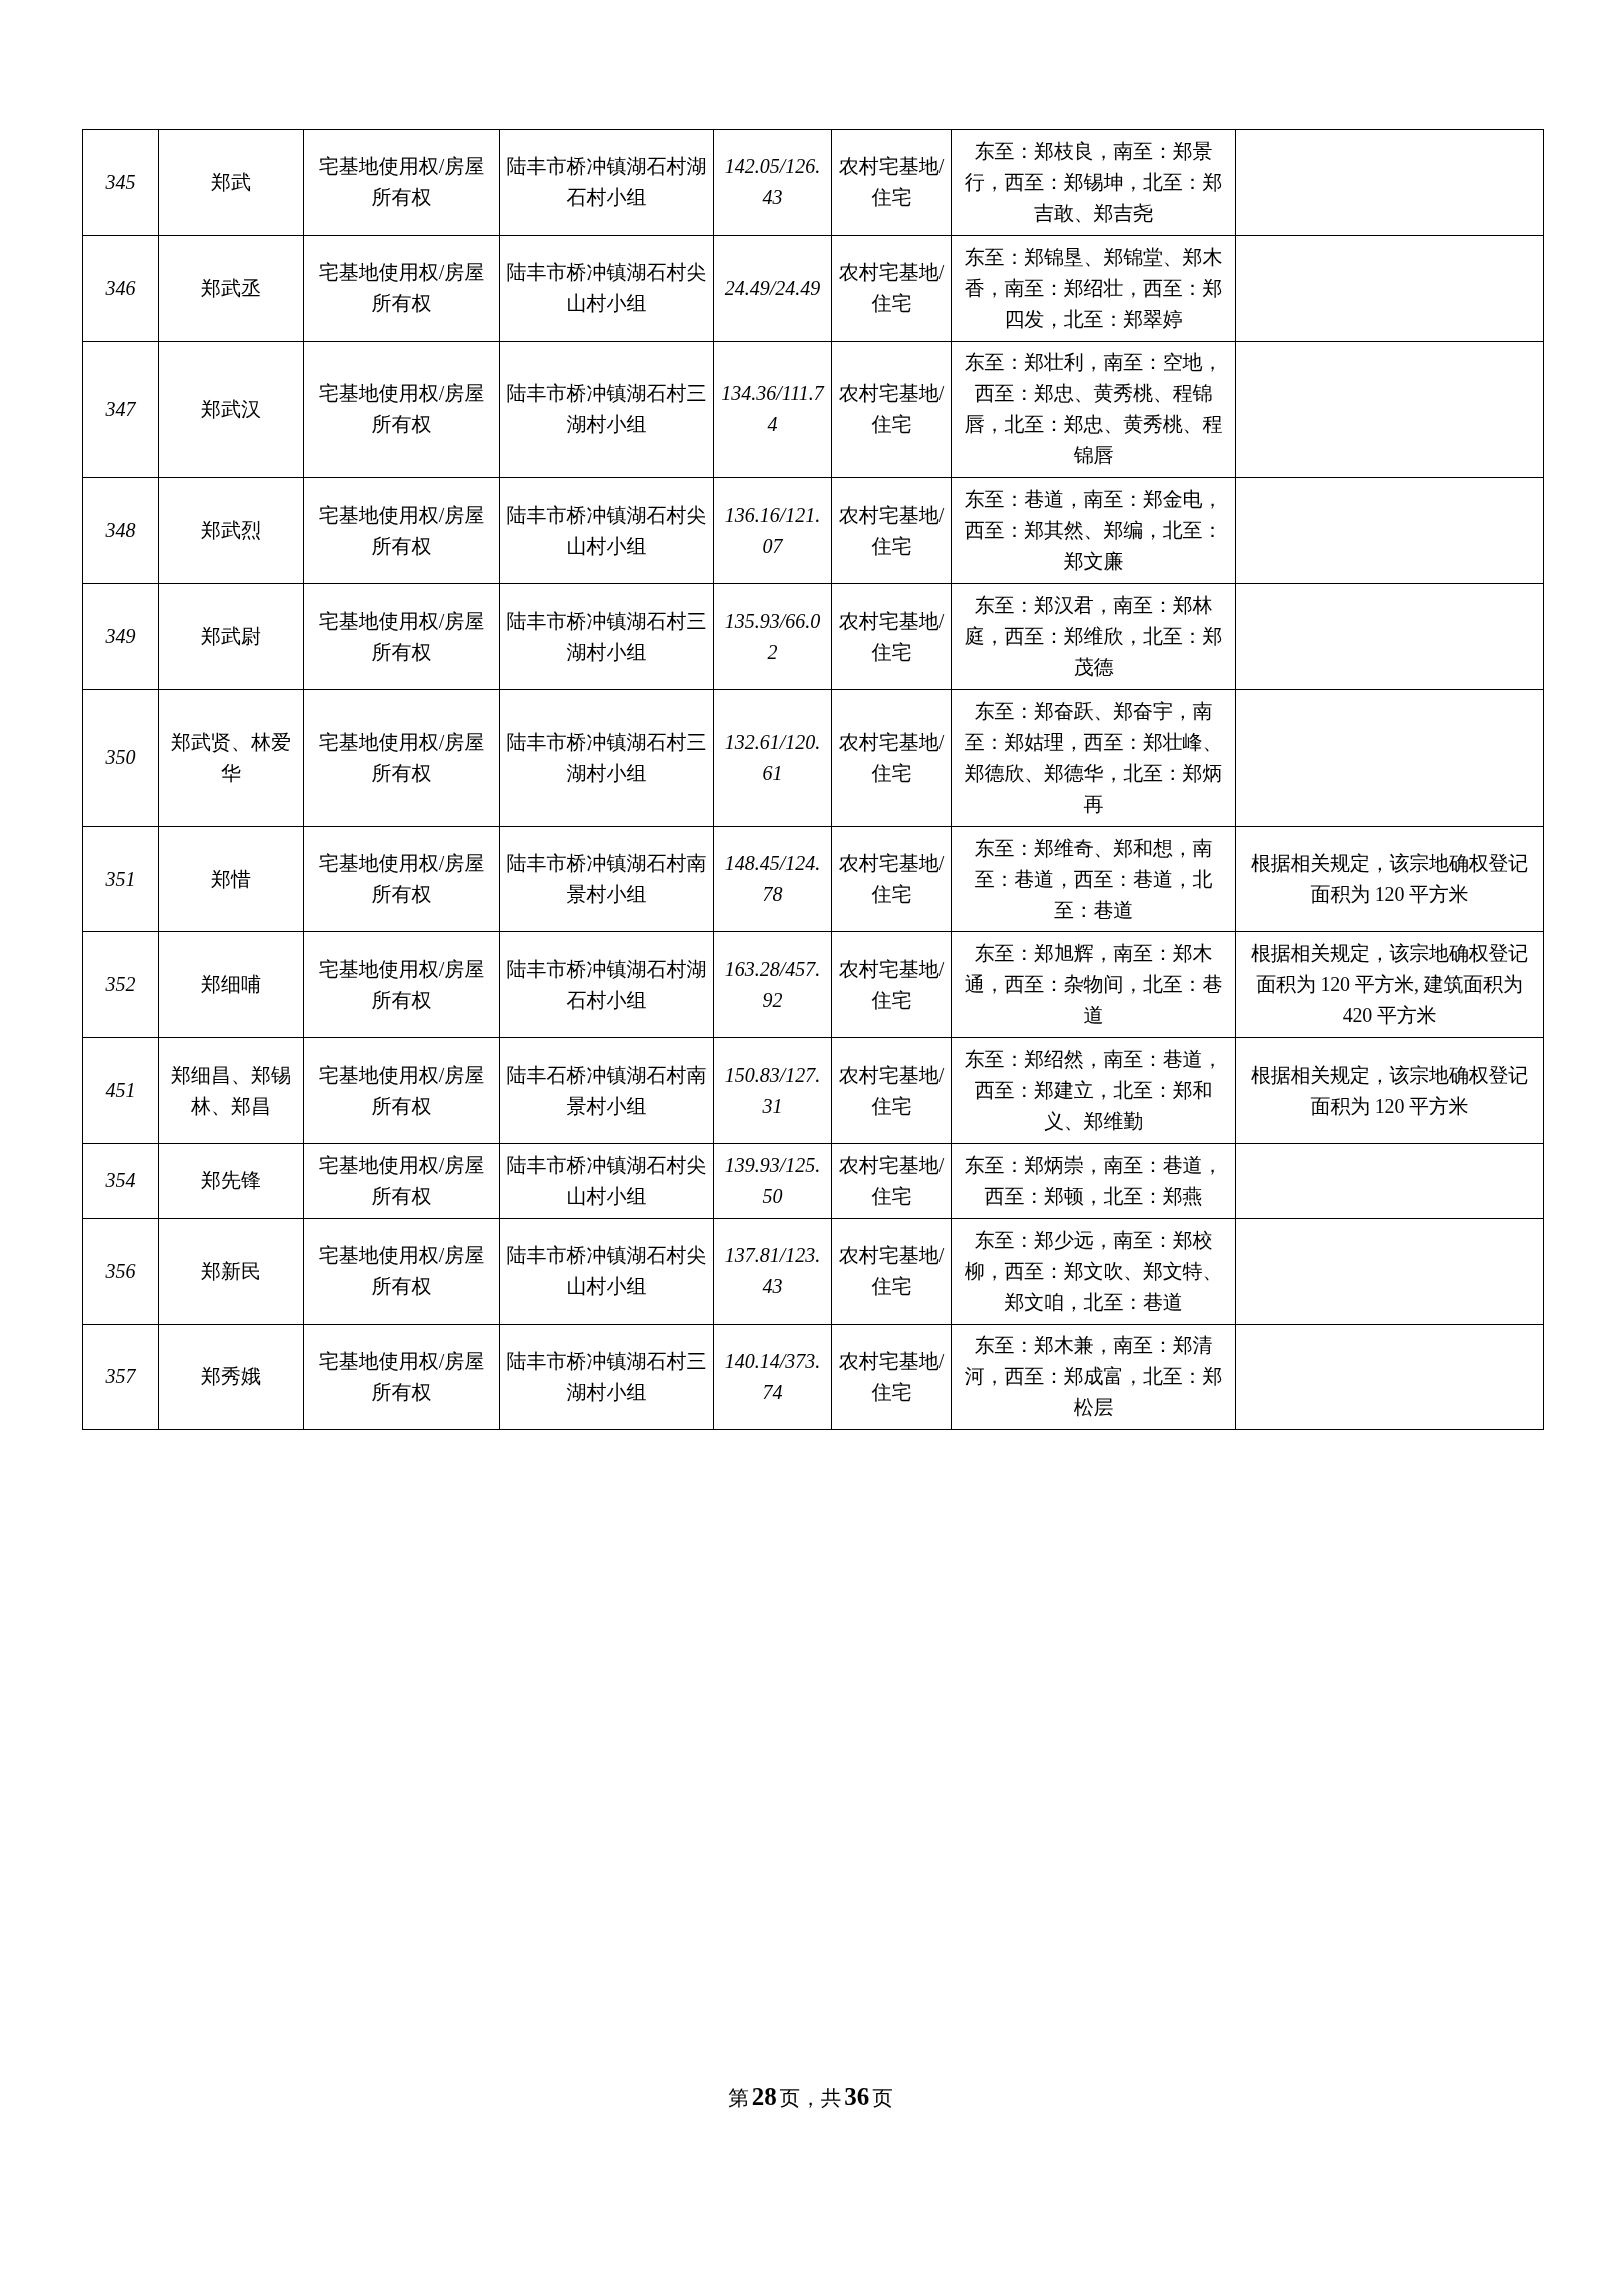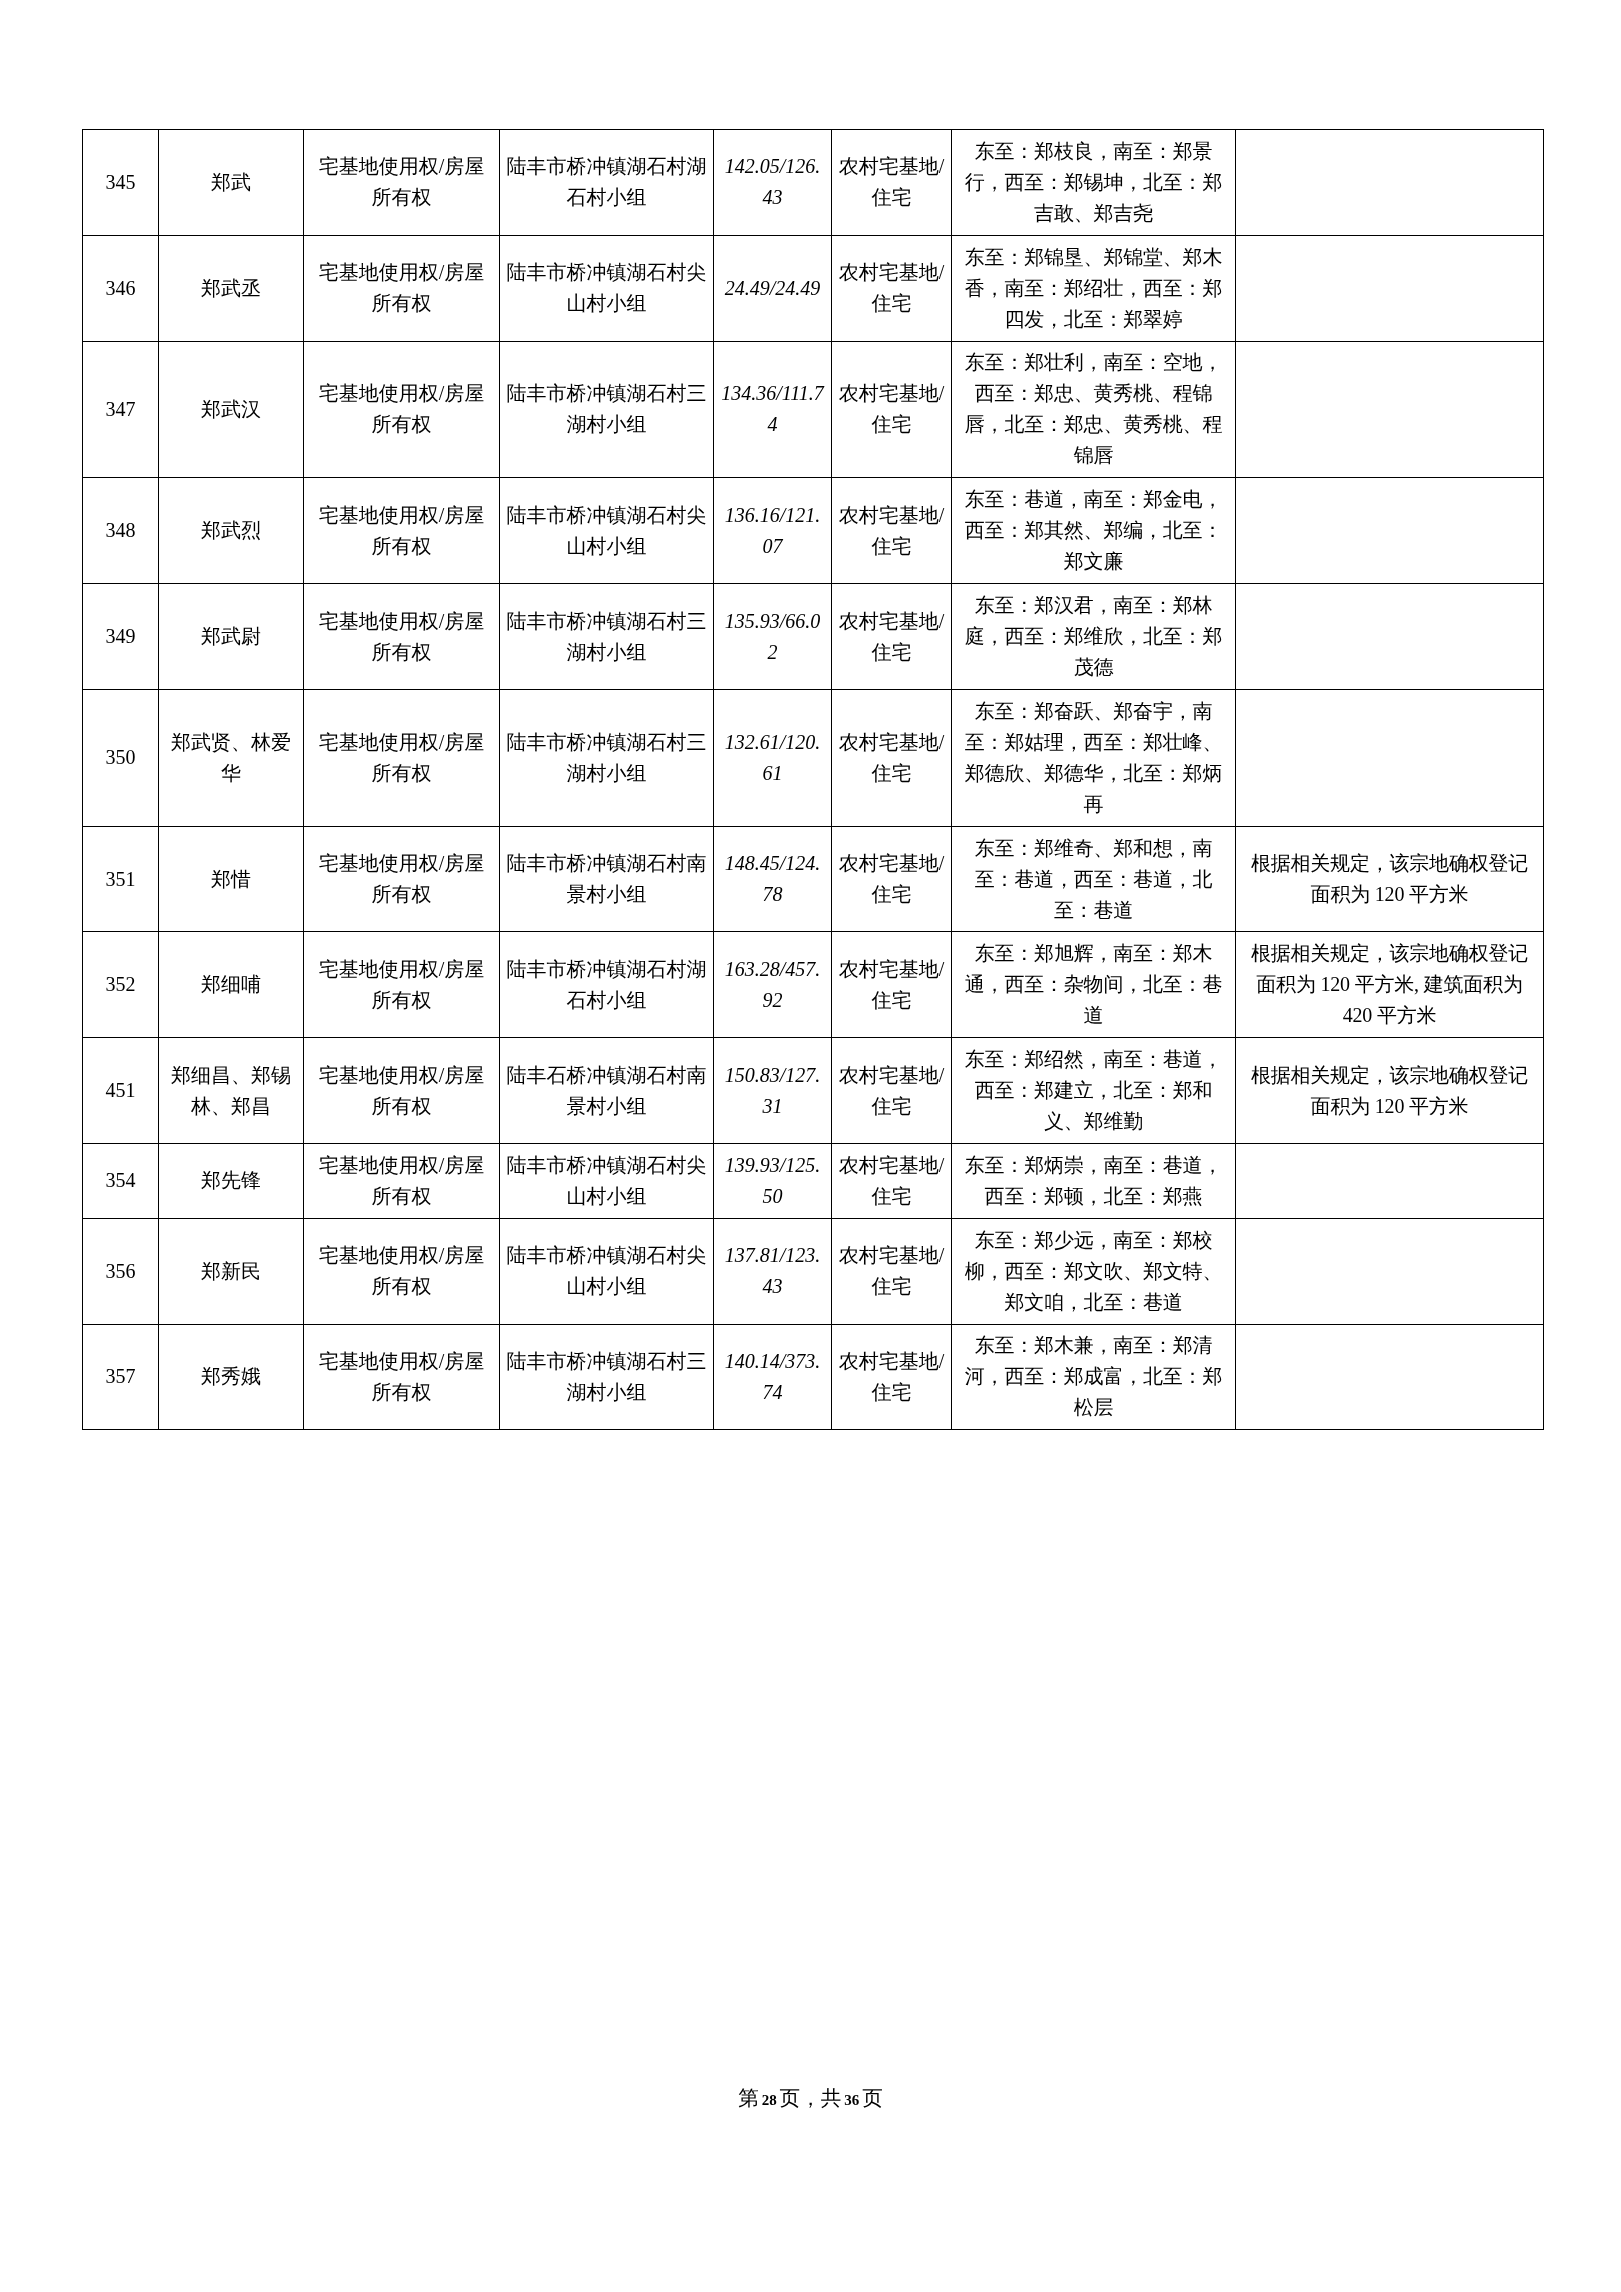--- a/index.html
+++ b/index.html
@@ -41,21 +41,21 @@
   }
   col.c-idx    { width: 76px; }
   col.c-name   { width: 145px; }
   col.c-type   { width: 196px; }
   col.c-loc    { width: 214px; }
   col.c-area   { width: 118px; }
   col.c-use    { width: 120px; }
   col.c-bound  { width: 284px; }
   col.c-remark { width: 308px; }
 
-  td.idx   { font-size: 20.6px; }
+  td.idx   { font-size: 20.6px; font-style: italic; }
   td.name  { font-size: 21px; }
   td.type  { font-size: 20.6px; line-height: 1.5; }
   td.loc   { font-size: 20.6px; line-height: 1.5; }
   td.area  { font-size: 20.6px; font-style: italic; }
   td.use   { font-size: 20px; line-height: 1.5; }
   td.bound {
     font-size: 19.6px;
     text-align: left;
     line-height: 1.62;
     padding-left: 8.8px;
@@ -75,21 +75,21 @@
     position: absolute;
     left: 0;
     right: 0;
     bottom: 181px;
     text-align: center;
     font-size: 20.6px;
     font-family: "Liberation Serif", "DejaVu Serif", serif;
   }
   .footer .pg {
     font-weight: bold;
-    font-size: 15px;
+    font-size: 25px;
     margin: 0 2.9px;
   }
 </style>
 </head>
 <body>
 
 <div class="page">
 
   <table class="reg-table">
     <colgroup>

